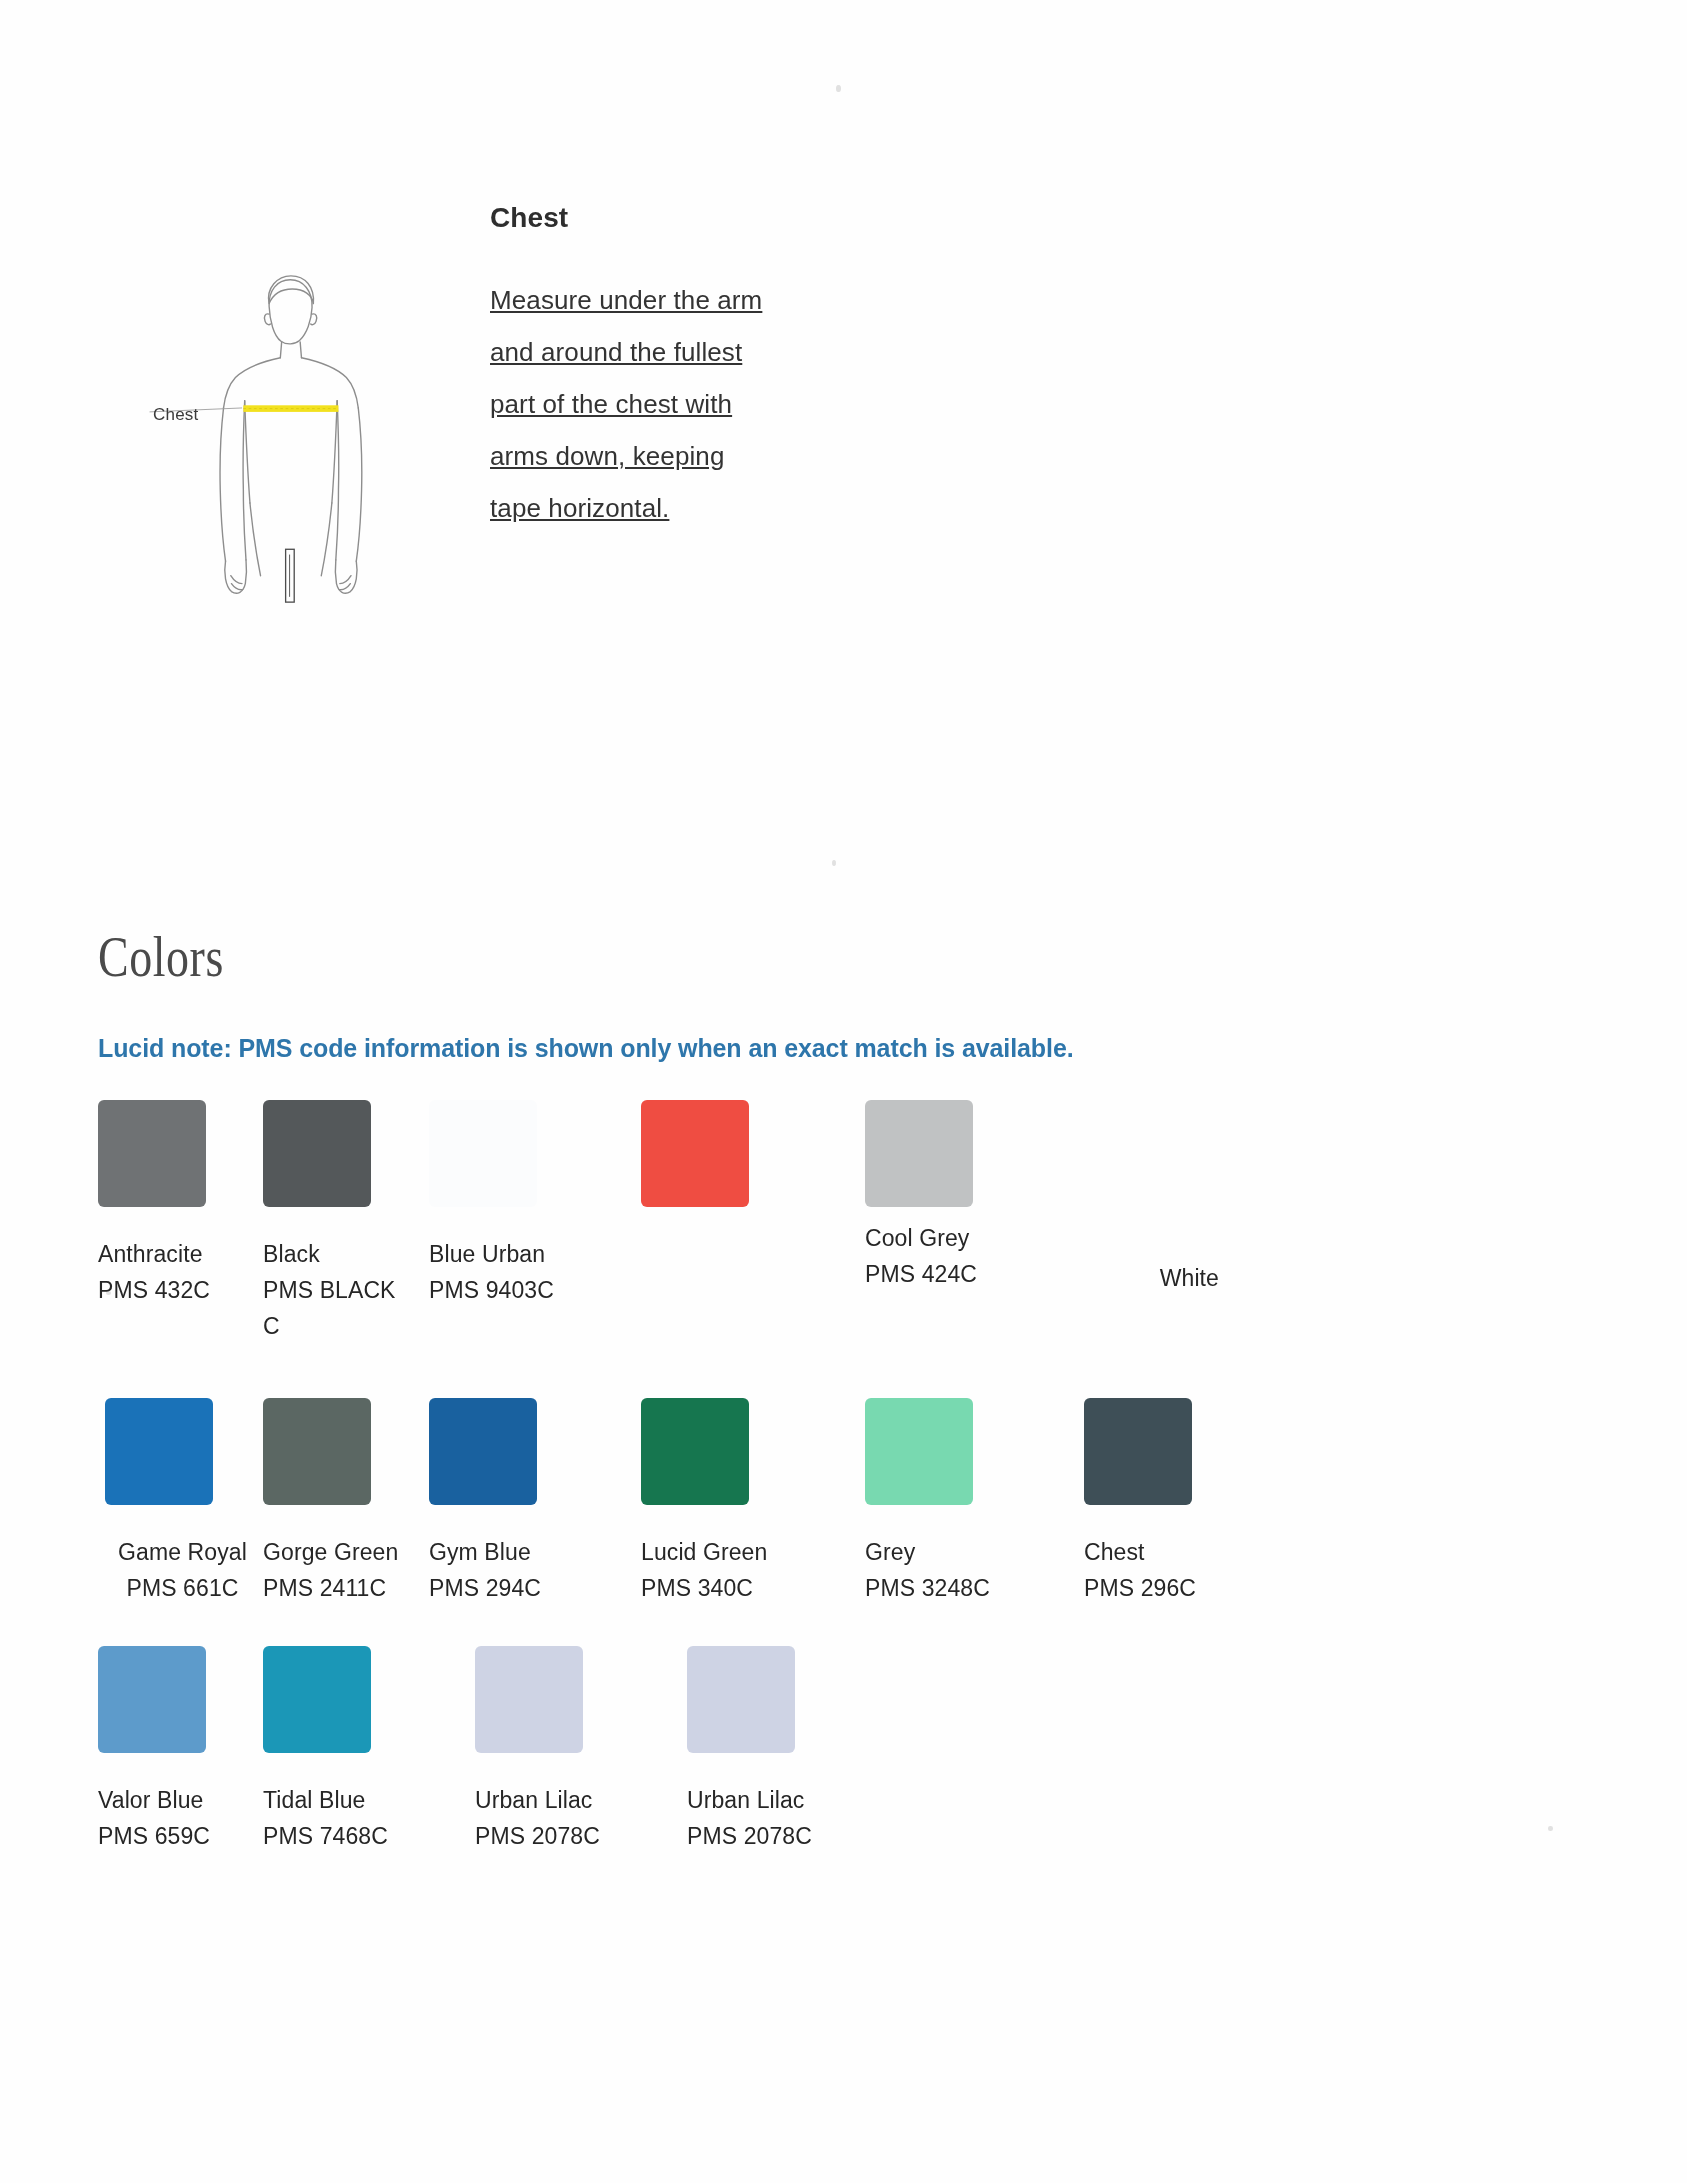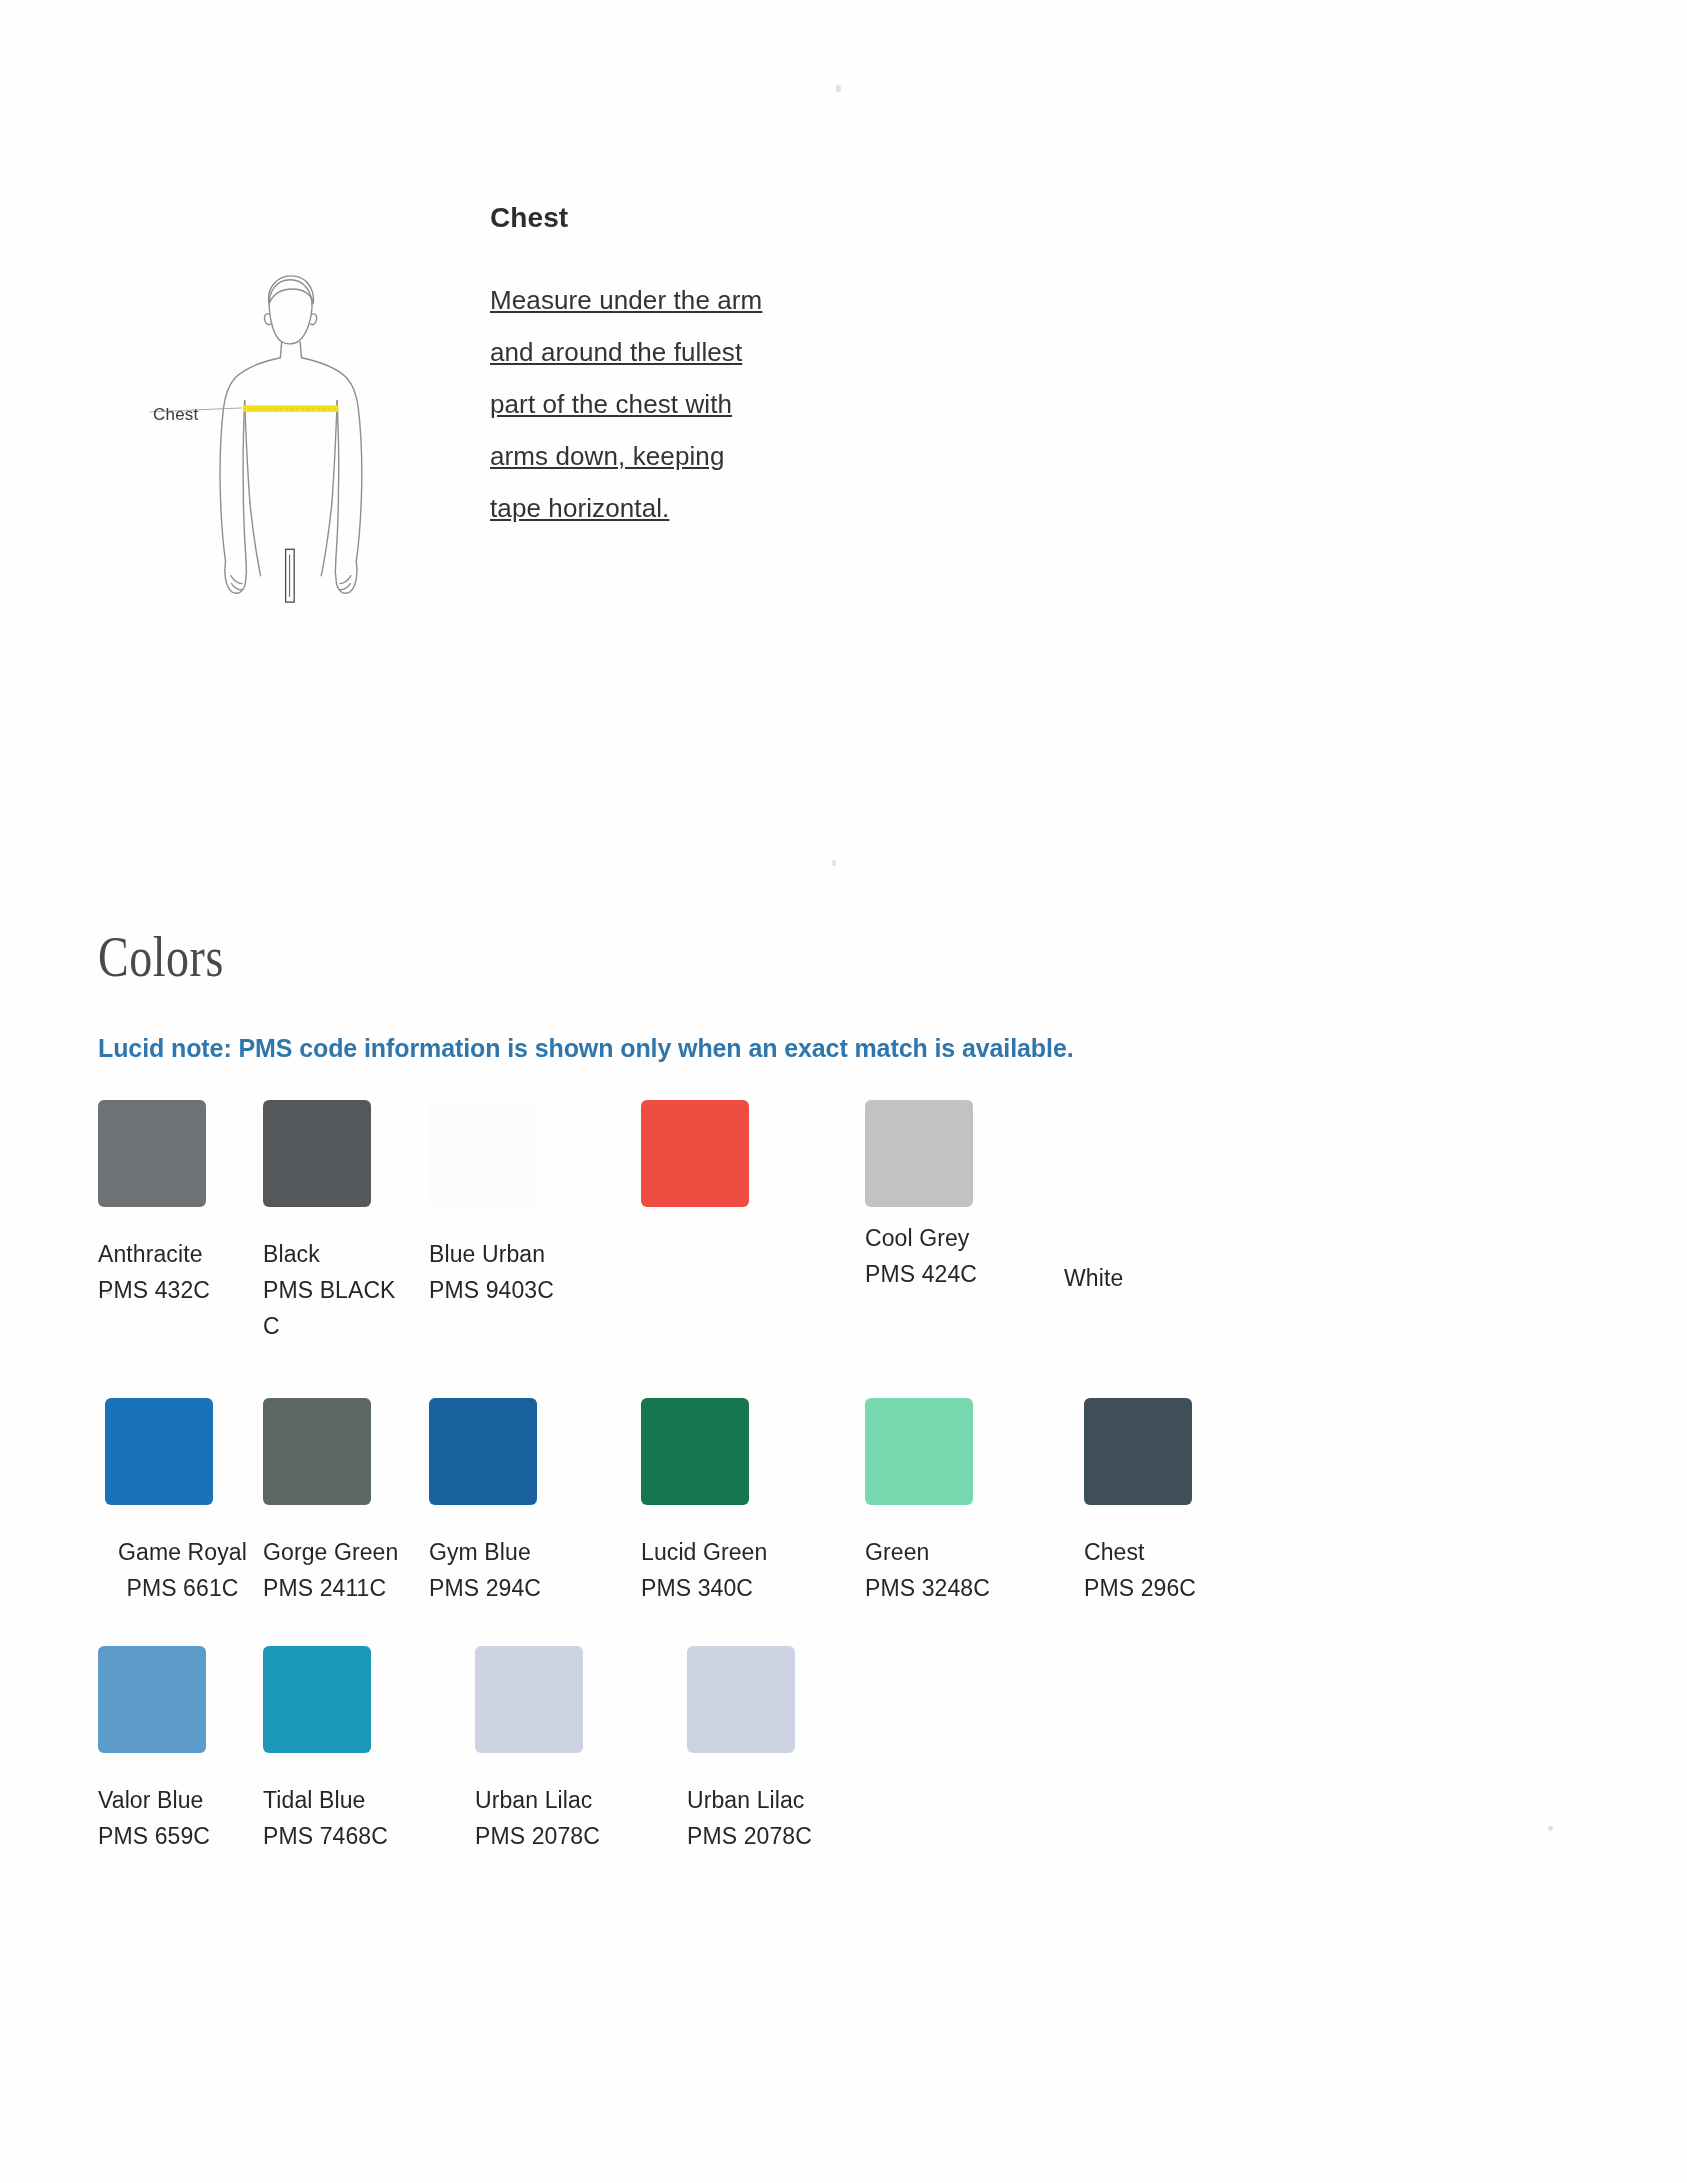--- a/index.html
+++ b/index.html
@@ -169,21 +169,21 @@
       </div>
       <div class="swatch-cell" style="left:767px;">
         <div class="swatch-chip" style="background:#c0c2c3;"></div>
         <div class="swatch-label" style="margin-top:13.2px;">
           <span class="swatch-name">Cool Grey</span>
           <span class="swatch-pms">PMS 424C</span>
         </div>
       </div>
       <div class="swatch-cell no-chip" style="left:966px;">
         <div class="swatch-chip" style="background:#ffffff;"></div>
-        <div class="swatch-label" style="margin-top:53px;">
+        <div class="swatch-label" style="margin-top:53px;text-align:right;">
           <span class="swatch-name">White</span>
           <span class="swatch-pms"></span>
         </div>
       </div>
     </div>
 
     <div class="swatch-row" id="swatch-row-2">
       <div class="swatch-cell" style="left:7px;text-align:center;">
         <div class="swatch-chip" style="background:#1a72b8;"></div>
         <div class="swatch-label">
@@ -208,21 +208,21 @@
       <div class="swatch-cell" style="left:543px;">
         <div class="swatch-chip" style="background:#16764f;"></div>
         <div class="swatch-label">
           <span class="swatch-name">Lucid Green</span>
           <span class="swatch-pms">PMS 340C</span>
         </div>
       </div>
       <div class="swatch-cell" style="left:767px;">
         <div class="swatch-chip" style="background:#78d9b0;"></div>
         <div class="swatch-label">
-          <span class="swatch-name">Green</span>
+          <span class="swatch-name">Grey</span>
           <span class="swatch-pms">PMS 3248C</span>
         </div>
       </div>
       <div class="swatch-cell" style="left:986px;">
         <div class="swatch-chip" style="background:#3e4f57;"></div>
         <div class="swatch-label">
           <span class="swatch-name">Chest</span>
           <span class="swatch-pms">PMS 296C</span>
         </div>
       </div>

